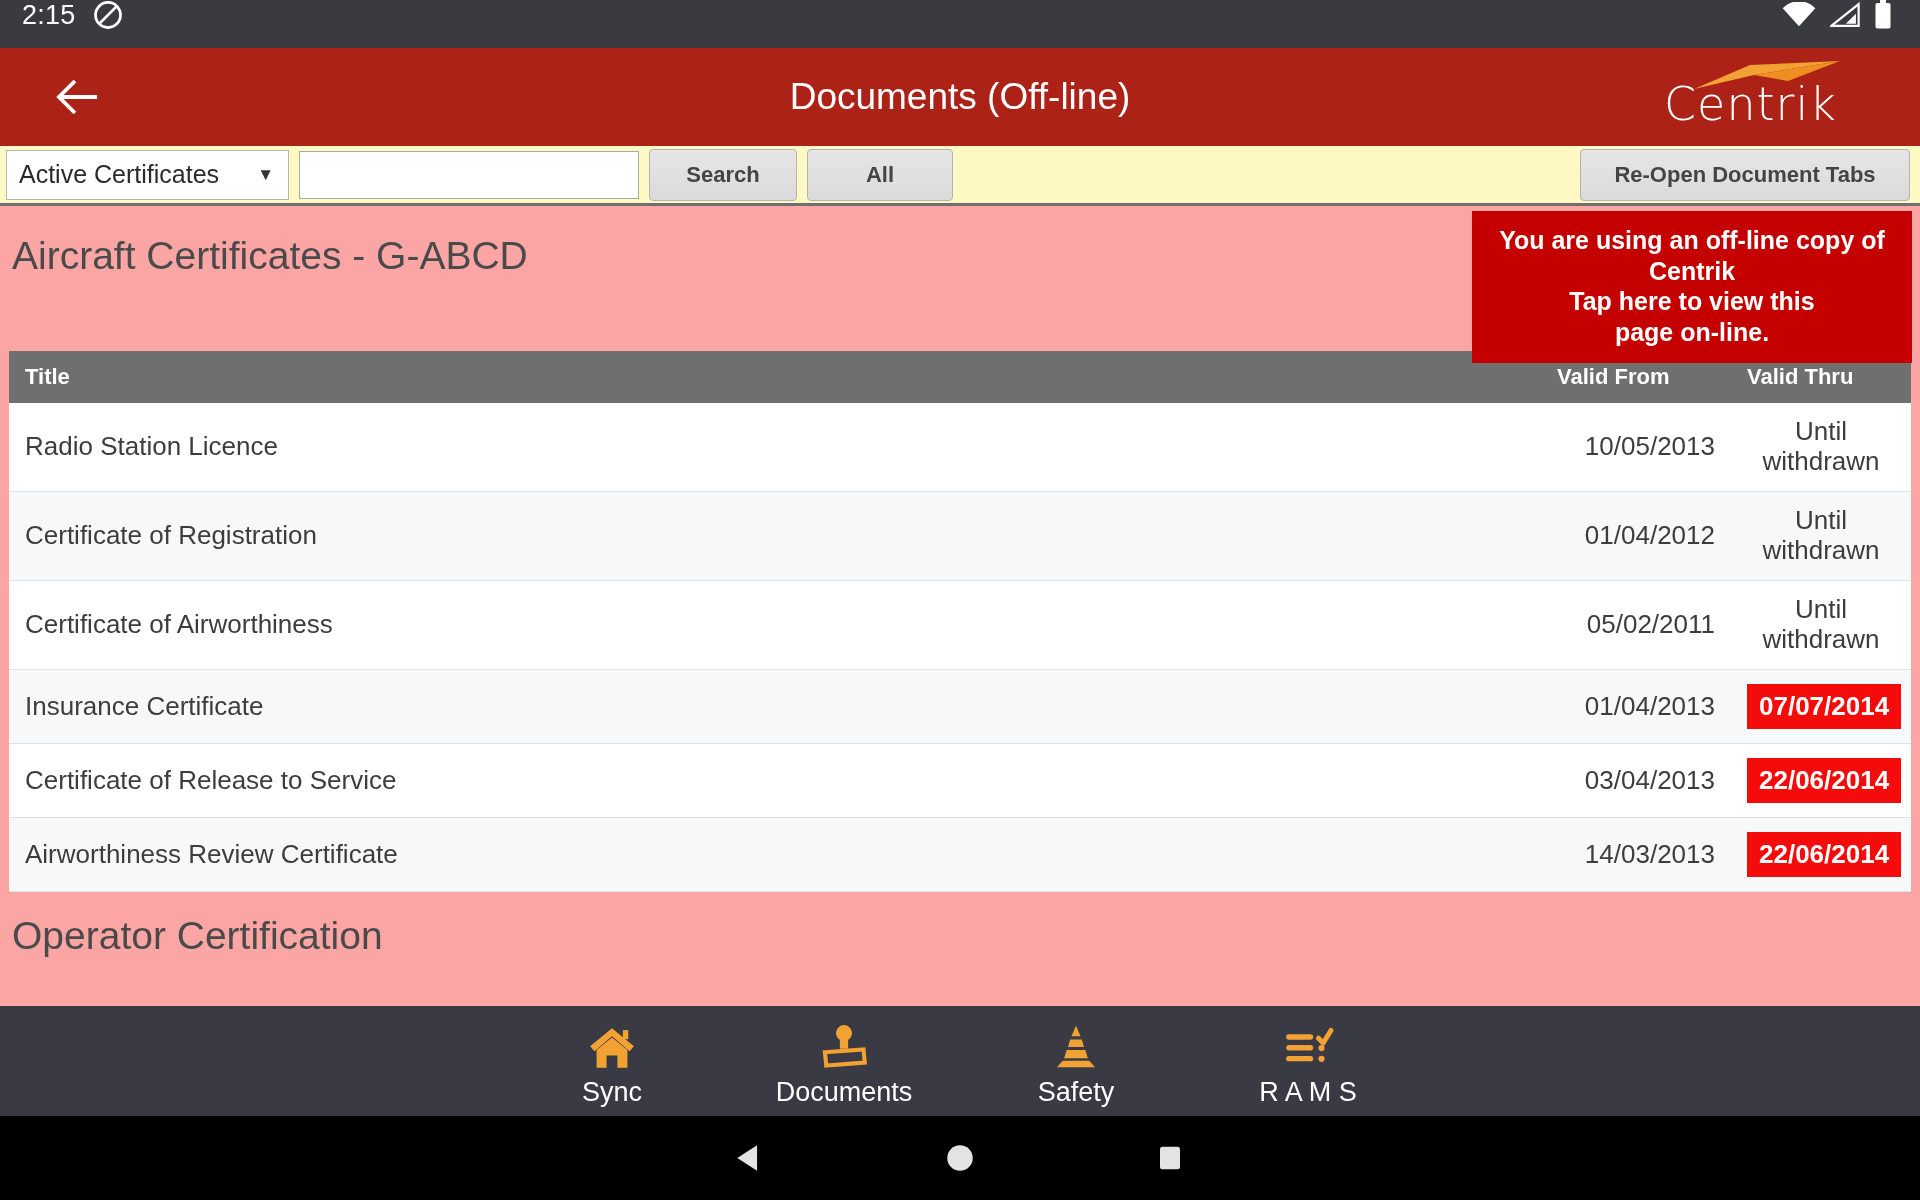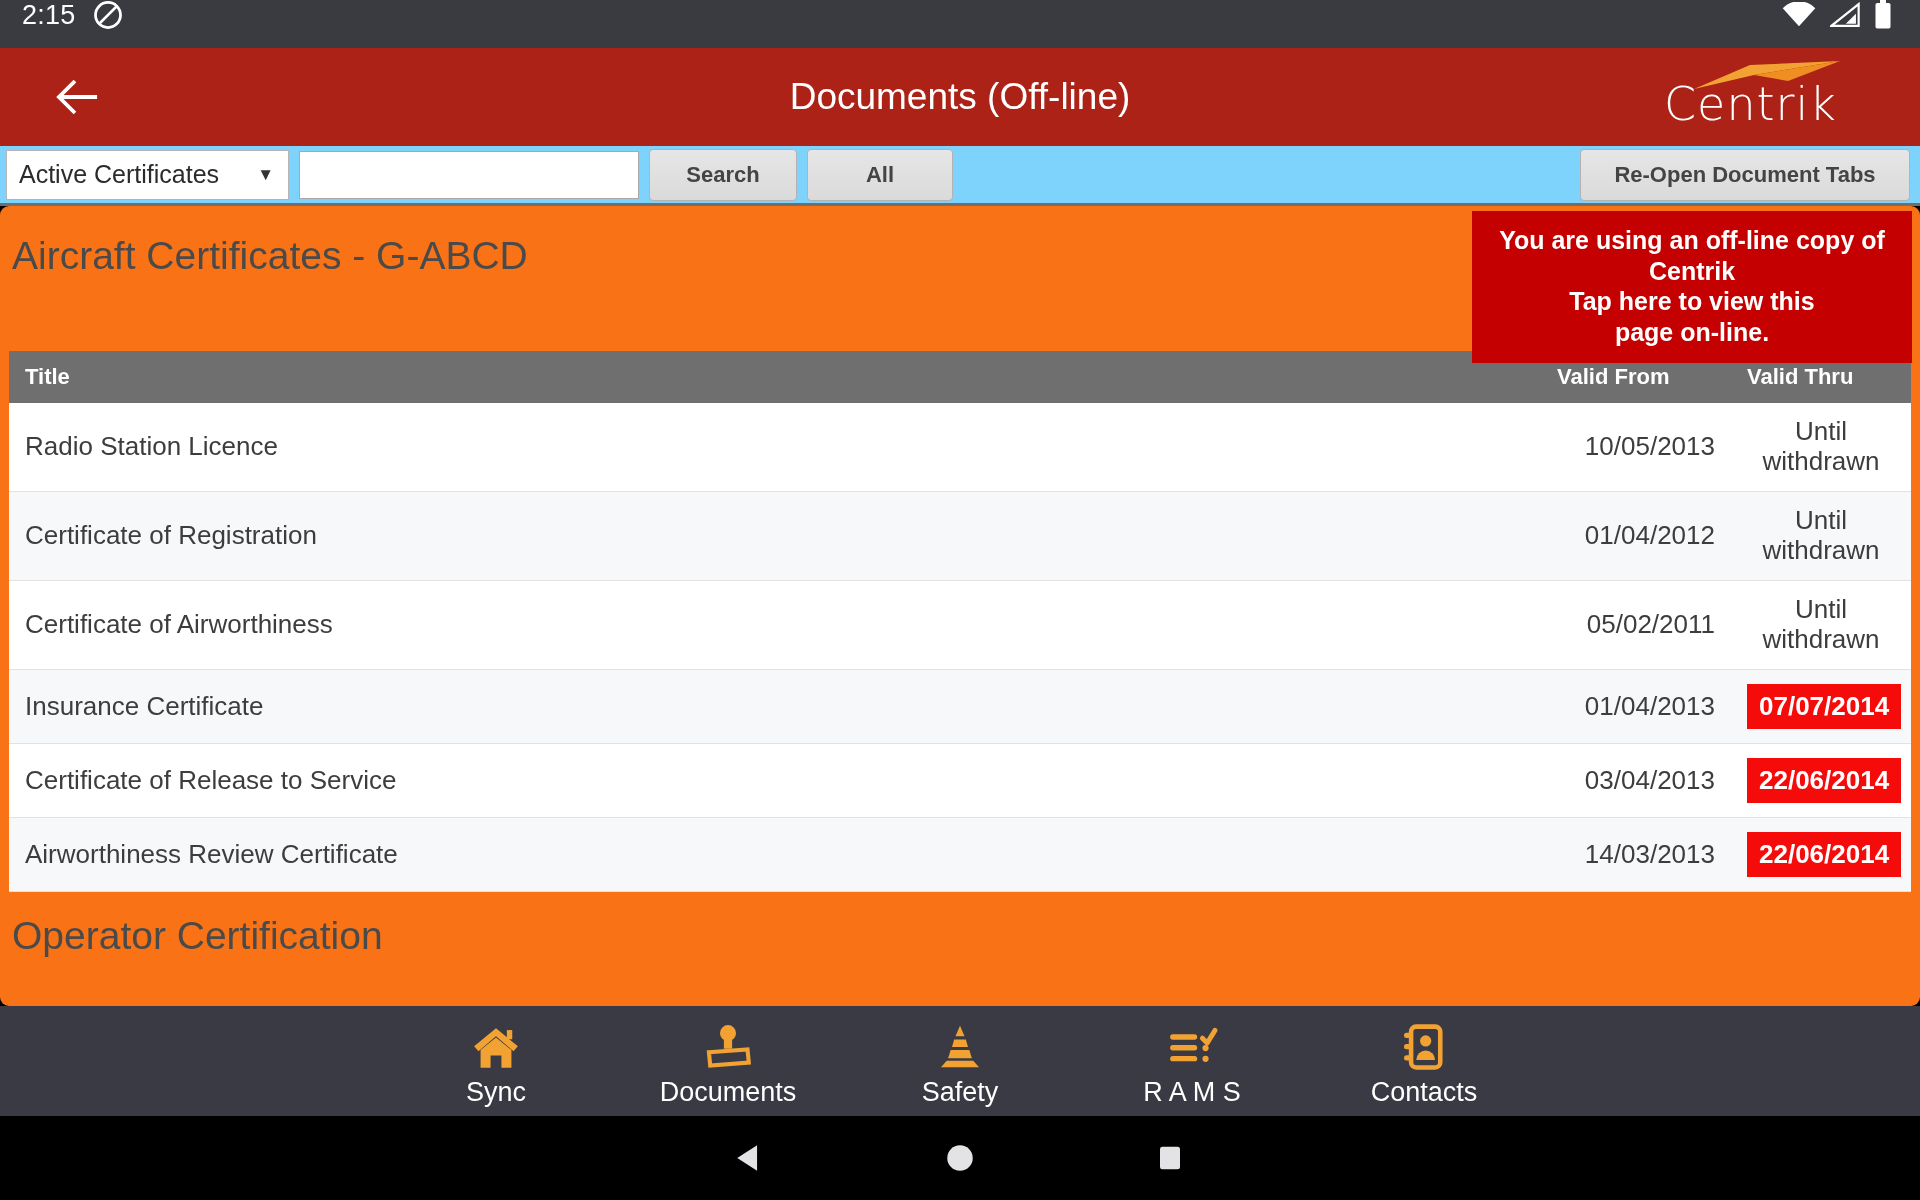--- a/index.html
+++ b/index.html
@@ -34,21 +34,21 @@
   .logo { margin-left:auto; position:relative; width:220px; height:72px; }
   .logo-word {
     position:absolute; left:0; bottom:2px; color:#fff;
     font-size:46px; font-weight:300; letter-spacing:1px;
     font-family:"DejaVu Sans", sans-serif;
   }
   .logo-swoosh { position:absolute; left:28px; top:-2px; }
 
   
   .toolbar {
-    flex:0 0 60px; background:#7dd3fc; display:flex; align-items:center;
+    flex:0 0 60px; background:#fef9c3; display:flex; align-items:center;
     gap:10px; padding:0 6px; border-bottom:3px solid #6f6f6f;
   }
   .select-box {
     width:283px; height:50px; border:1px solid #b5b5b5; background:#fff;
     display:flex; align-items:center; padding:0 12px;
     font-size:25px; color:#2b2b2b; position:relative;
   }
   .select-caret { position:absolute; right:14px; font-size:17px; color:#333; }
   .search-input {
     width:340px; height:48px; border:1px solid #a8a8a8; background:#fff;
@@ -58,21 +58,21 @@
     background:linear-gradient(#e6e6e6,#dadada);
     font-size:22px; font-weight:bold; color:#444;
     display:flex; align-items:center; justify-content:center;
     padding:0 26px;
   }
   .btn-search { min-width:148px; }
   .btn-all { min-width:146px; }
   .btn-reopen { margin-left:auto; min-width:330px; margin-right:4px; }
 
   
-  .content { flex:1; background:#f97316; position:relative; overflow:hidden;border-radius:9px; }
+  .content { flex:1; background:#fca5a5; position:relative; overflow:hidden; }
   .page-head { position:relative; height:145px; }
   .page-title {
     position:absolute; left:12px; top:28px;
     font-size:39px; color:#4a4a4a; font-weight:400;
   }
   .offline-banner {
     position:absolute; right:8px; top:5px; width:440px;
     background:#c40000; color:#fff; text-align:center;
     font-size:25px; font-weight:bold; line-height:1.22;
     padding:14px 10px 16px;
@@ -285,33 +285,20 @@
             <rect x="1.5" y="5.4" width="13" height="2.6" rx="1.3" fill="#f2a233"></rect>
             <rect x="1.5" y="10.6" width="13" height="2.6" rx="1.3" fill="#f2a233"></rect>
             <rect x="1.5" y="15.8" width="13" height="2.6" rx="1.3" fill="#f2a233"></rect>
             <polyline points="17,7.3 19.3,9.6 23,3.6" fill="none" stroke="#f2a233" stroke-width="2.4" stroke-linecap="round" stroke-linejoin="round"></polyline>
             <circle cx="18.5" cy="12" r="1.5" fill="#f2a233"></circle>
             <circle cx="18.5" cy="17.2" r="1.5" fill="#f2a233"></circle>
           </svg>
         </span>
         <span class="nav-label">R A M S</span>
       </div>
-      <div class="nav-item">
-        <span class="nav-icon">
-          <svg width="50" height="52" viewBox="0 0 24 24">
-            <rect x="5.8" y="2.2" width="14" height="19.6" rx="2.4" fill="none" stroke="#f2a233" stroke-width="2.2"></rect>
-            <rect x="2.4" y="5.2" width="3.6" height="2.5" rx="1.2" fill="#f2a233"></rect>
-            <rect x="2.4" y="10.6" width="3.6" height="2.5" rx="1.2" fill="#f2a233"></rect>
-            <rect x="2.4" y="16" width="3.6" height="2.5" rx="1.2" fill="#f2a233"></rect>
-            <circle cx="12.8" cy="9.1" r="2.7" fill="#f2a233"></circle>
-            <path d="M8.3 18.2 A4.5 4.5 0 0 1 17.3 18.2 Z" fill="#f2a233"></path>
-          </svg>
-        </span>
-        <span class="nav-label">Contacts</span>
-      </div>
     </div>
 
   <div class="sysnav">
     <div class="sys-btn">
       <svg width="34" height="34" viewBox="0 0 24 24">
           <polygon points="17,3 17,21 3,12" fill="#e3e3e6"></polygon>
         </svg>
     </div>
     <div class="sys-btn">
       <svg width="34" height="34" viewBox="0 0 24 24">

